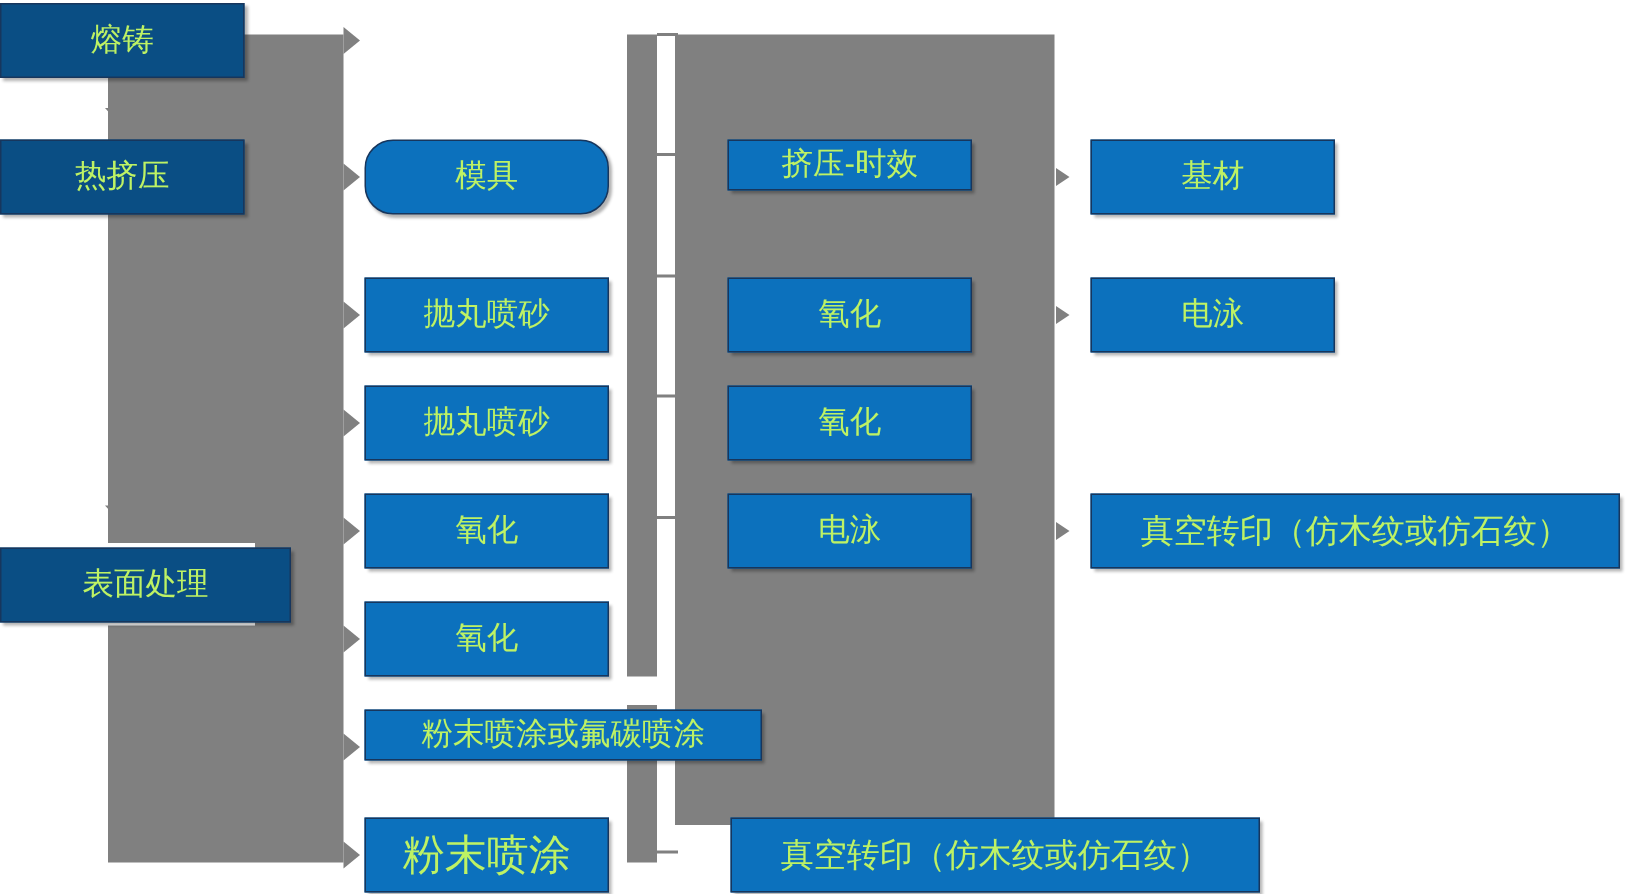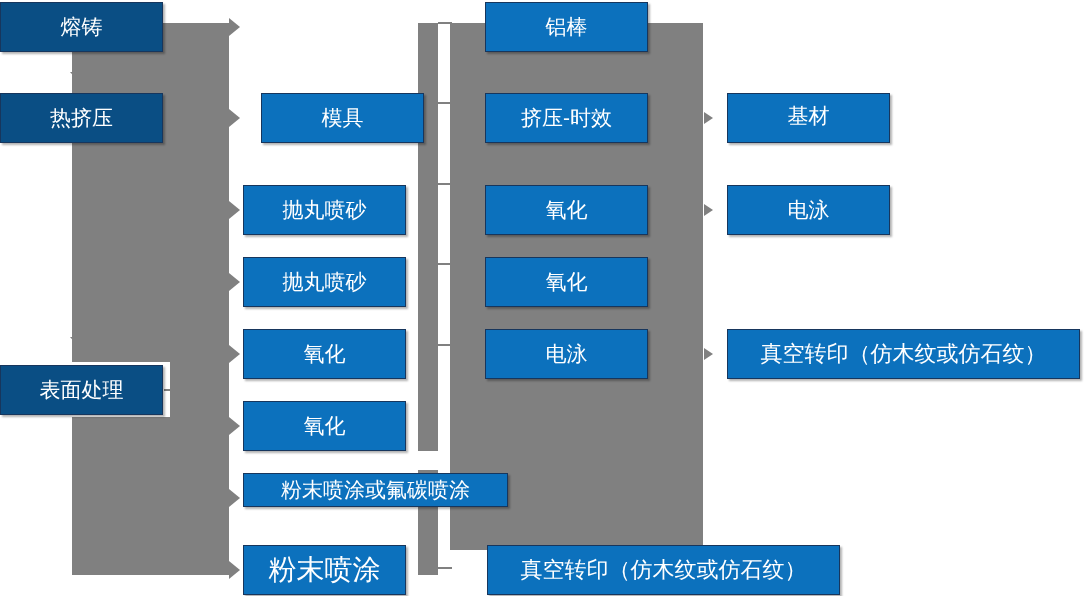--- a/index.html
+++ b/index.html
@@ -29,21 +29,21 @@
     border-left:9px solid transparent;
     border-right:9px solid transparent;
     border-top:10px solid #808080;
   }
   .hline{position:absolute;background:#808080;height:2px;}
 
   
   .box{
     position:absolute;box-sizing:border-box;
     display:flex;align-items:center;justify-content:center;
-    color:#ffffff;border:1px solid #17365d;
+    color:#bef264;border:1px solid #17365d;
     text-align:center;line-height:1.1;
     box-shadow:2px 2px 2px rgba(0,0,0,0.30);
     white-space:nowrap;
   }
   .box.dark{background:#0a4e84;}
   .box.light{background:#0c71bd;}
   .box .txt{display:block;}
 </style>
 </head>
 <body>
@@ -86,26 +86,26 @@
   <div class="gray-arrow-sm" style="left:704px;top:348px;"></div>
 
   <div class="box dark" style="left:0px;top:2px;width:163px;height:50px;font-size:21px;">
     <span class="txt">熔铸</span>
   </div>
 
   <div class="box dark" style="left:0px;top:93px;width:163px;height:50px;font-size:21px;">
     <span class="txt">热挤压</span>
   </div>
 
-  <div class="box dark" style="left:0px;top:365px;width:163px;height:50px;font-size:21px;">
+  <div class="box dark" style="left:0px;top:365px;width:194px;height:50px;font-size:21px;">
     <span class="txt">表面处理</span>
   </div>
 
 
-  <div class="box light" style="left:261px;top:93px;width:163px;height:50px;font-size:21px;">
+  <div class="box light" style="left:243px;top:93px;width:163px;height:50px;font-size:21px;border-radius:19px;">
     <span class="txt">模具</span>
   </div>
 
   <div class="box light" style="left:243px;top:185px;width:163px;height:50px;font-size:21px;">
     <span class="txt">抛丸喷砂</span>
   </div>
 
   <div class="box light" style="left:243px;top:257px;width:163px;height:50px;font-size:21px;">
     <span class="txt">抛丸喷砂</span>
   </div>
@@ -119,45 +119,42 @@
   </div>
 
   <div class="box light" style="left:243px;top:473px;width:265px;height:34px;font-size:21px;">
     <span class="txt">粉末喷涂或氟碳喷涂</span>
   </div>
 
   <div class="box light" style="left:243px;top:545px;width:163px;height:50px;font-size:28px;">
     <span class="txt">粉末喷涂</span>
   </div>
 
-  <div class="box light" style="left:485px;top:2px;width:163px;height:50px;font-size:21px;">
-    <span class="txt">铝棒</span>
-  </div>
 
-  <div class="box light" style="left:485px;top:93px;width:163px;height:50px;font-size:21px;text-align:right;">
+  <div class="box light" style="left:485px;top:93px;width:163px;height:34px;font-size:21px;text-align:right;">
     <span class="txt">挤压-时效</span>
   </div>
 
   <div class="box light" style="left:485px;top:185px;width:163px;height:50px;font-size:21px;">
     <span class="txt">氧化</span>
   </div>
 
   <div class="box light" style="left:485px;top:257px;width:163px;height:50px;font-size:21px;">
     <span class="txt">氧化</span>
   </div>
 
   <div class="box light" style="left:485px;top:329px;width:163px;height:50px;font-size:21px;">
     <span class="txt">电泳</span>
   </div>
 
   <div class="box light" style="left:487px;top:545px;width:353px;height:50px;font-size:22px;">
     <span class="txt">真空转印（仿木纹或仿石纹）</span>
   </div>
 
-  <div class="box light" style="left:727px;top:93px;width:163px;height:50px;font-size:21px;font-family:Liberation Mono, monospace;">
+  <div class="box light" style="left:727px;top:93px;width:163px;height:50px;font-size:21px;">
     <span class="txt">基材</span>
   </div>
 
   <div class="box light" style="left:727px;top:185px;width:163px;height:50px;font-size:21px;">
     <span class="txt">电泳</span>
   </div>
 
   <div class="box light" style="left:727px;top:329px;width:353px;height:50px;font-size:22px;">
     <span class="txt">真空转印（仿木纹或仿石纹）</span>
   </div>

